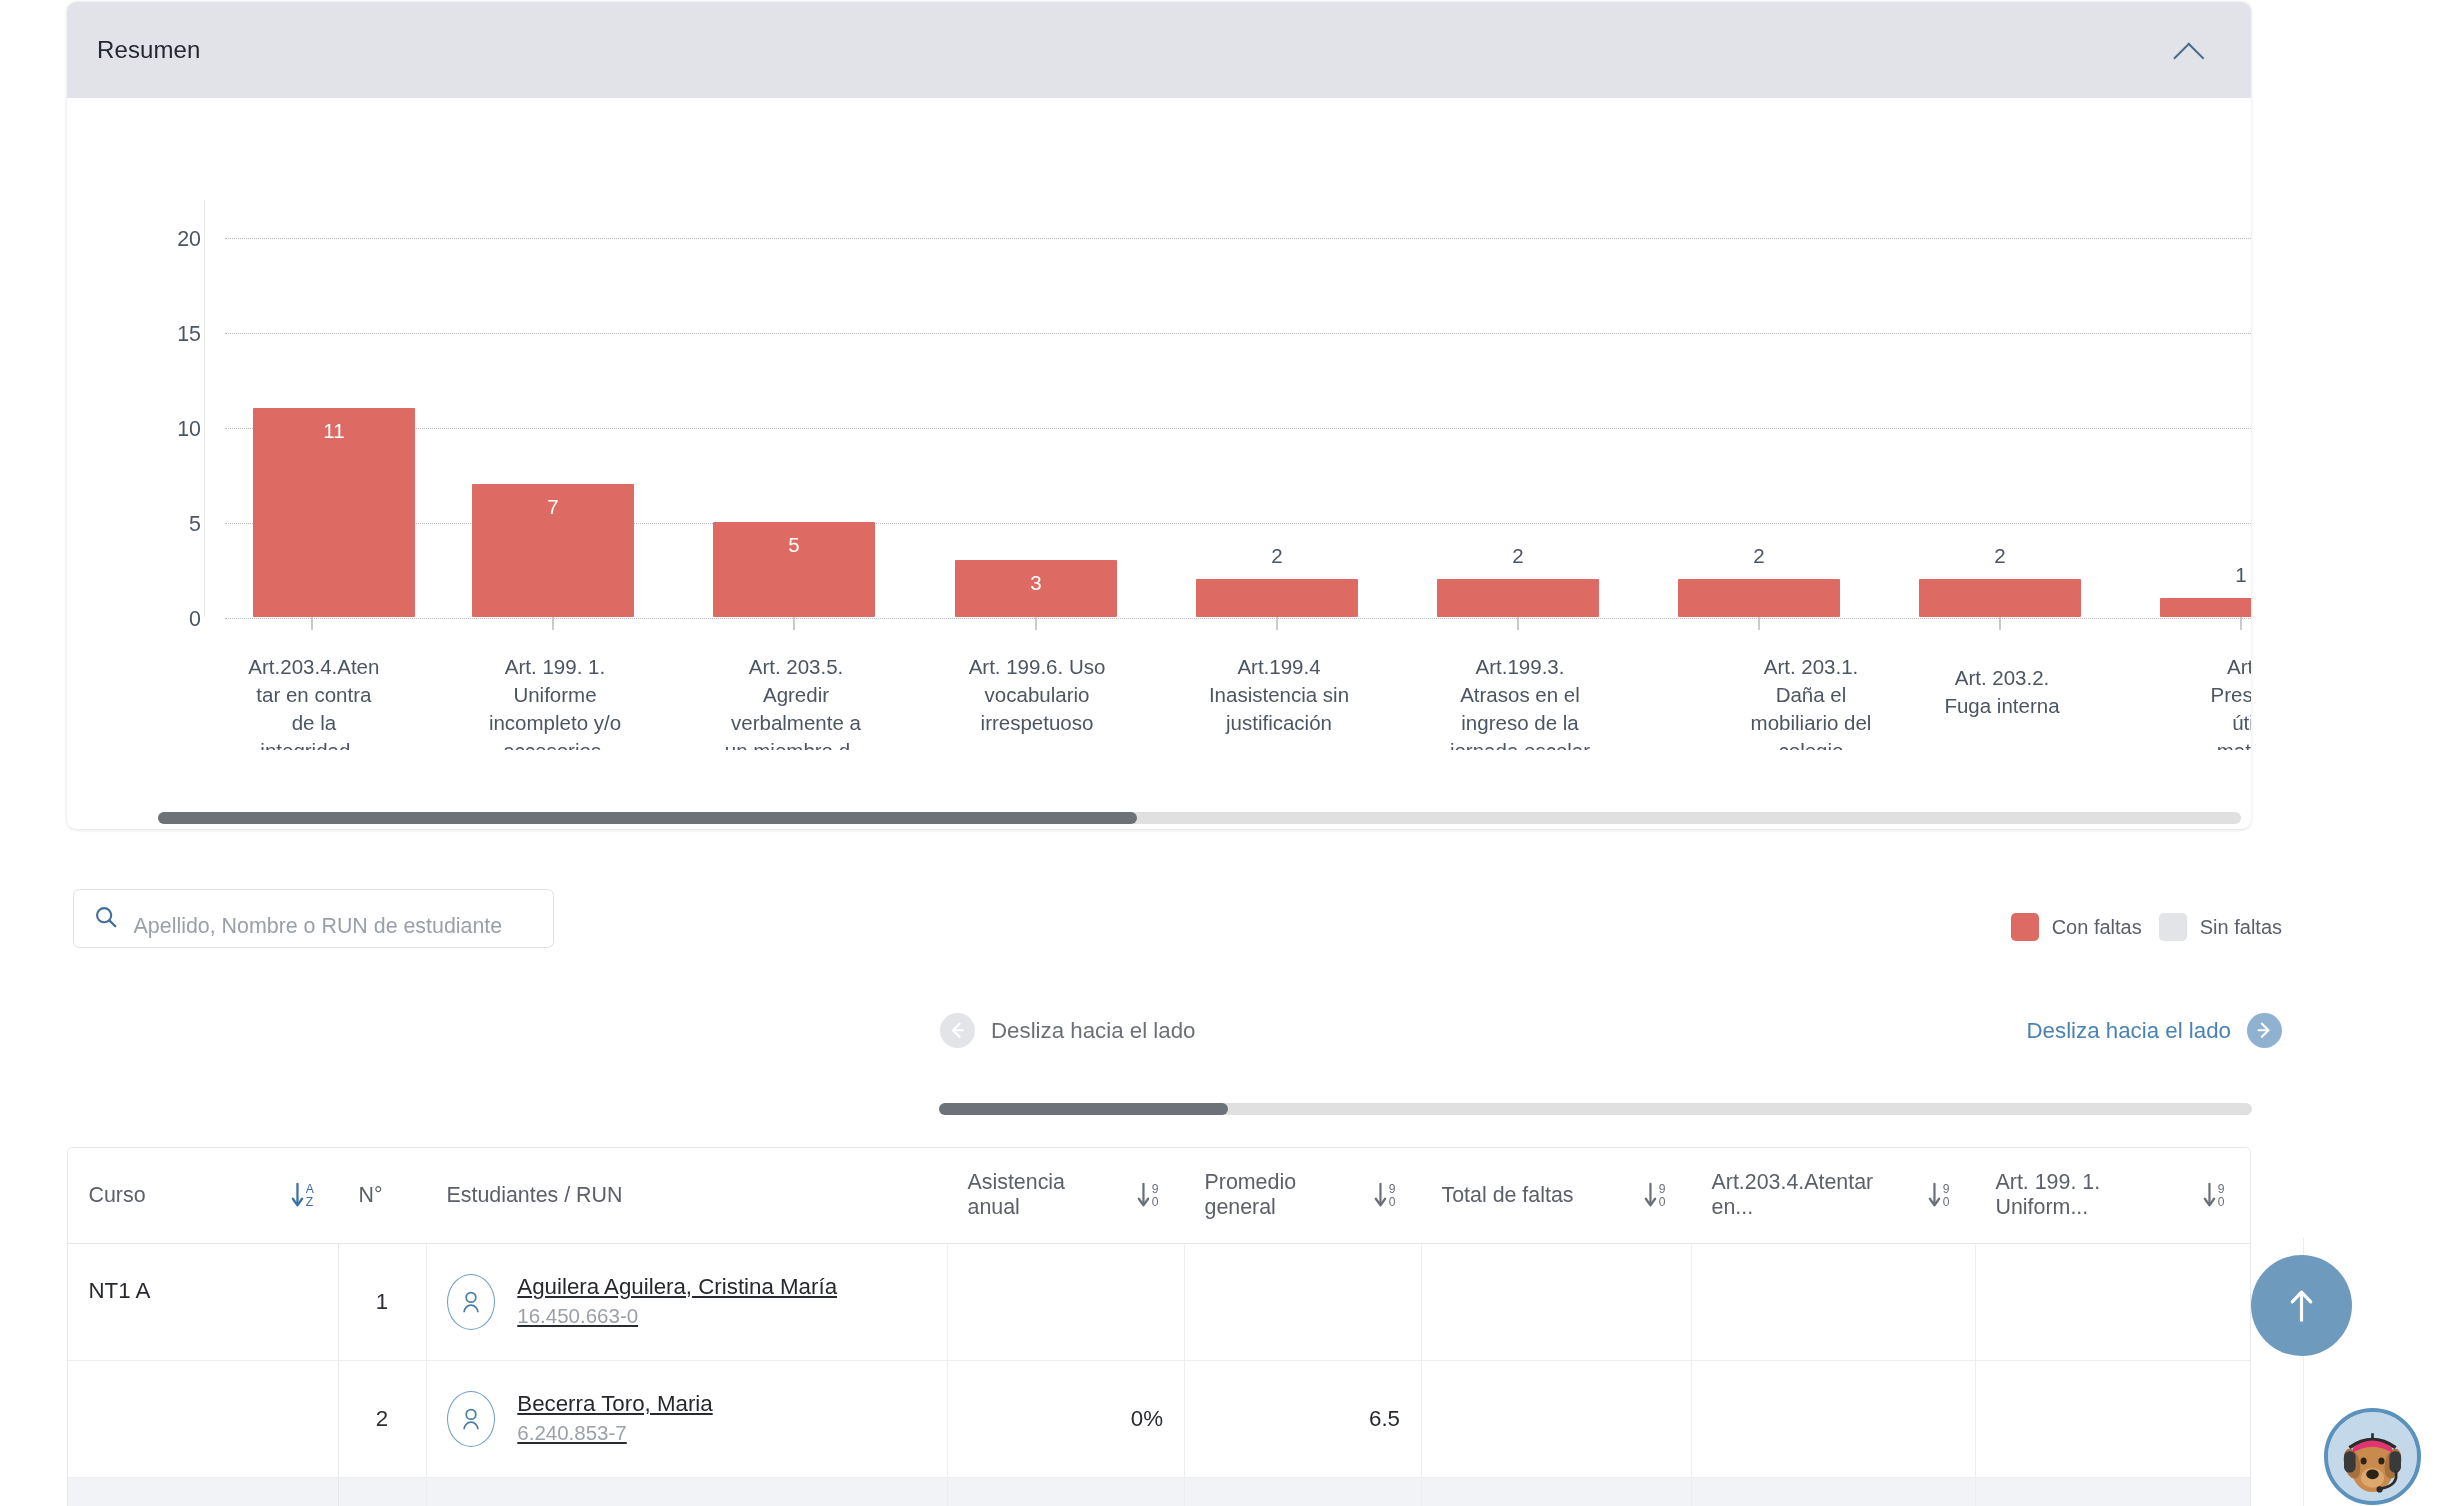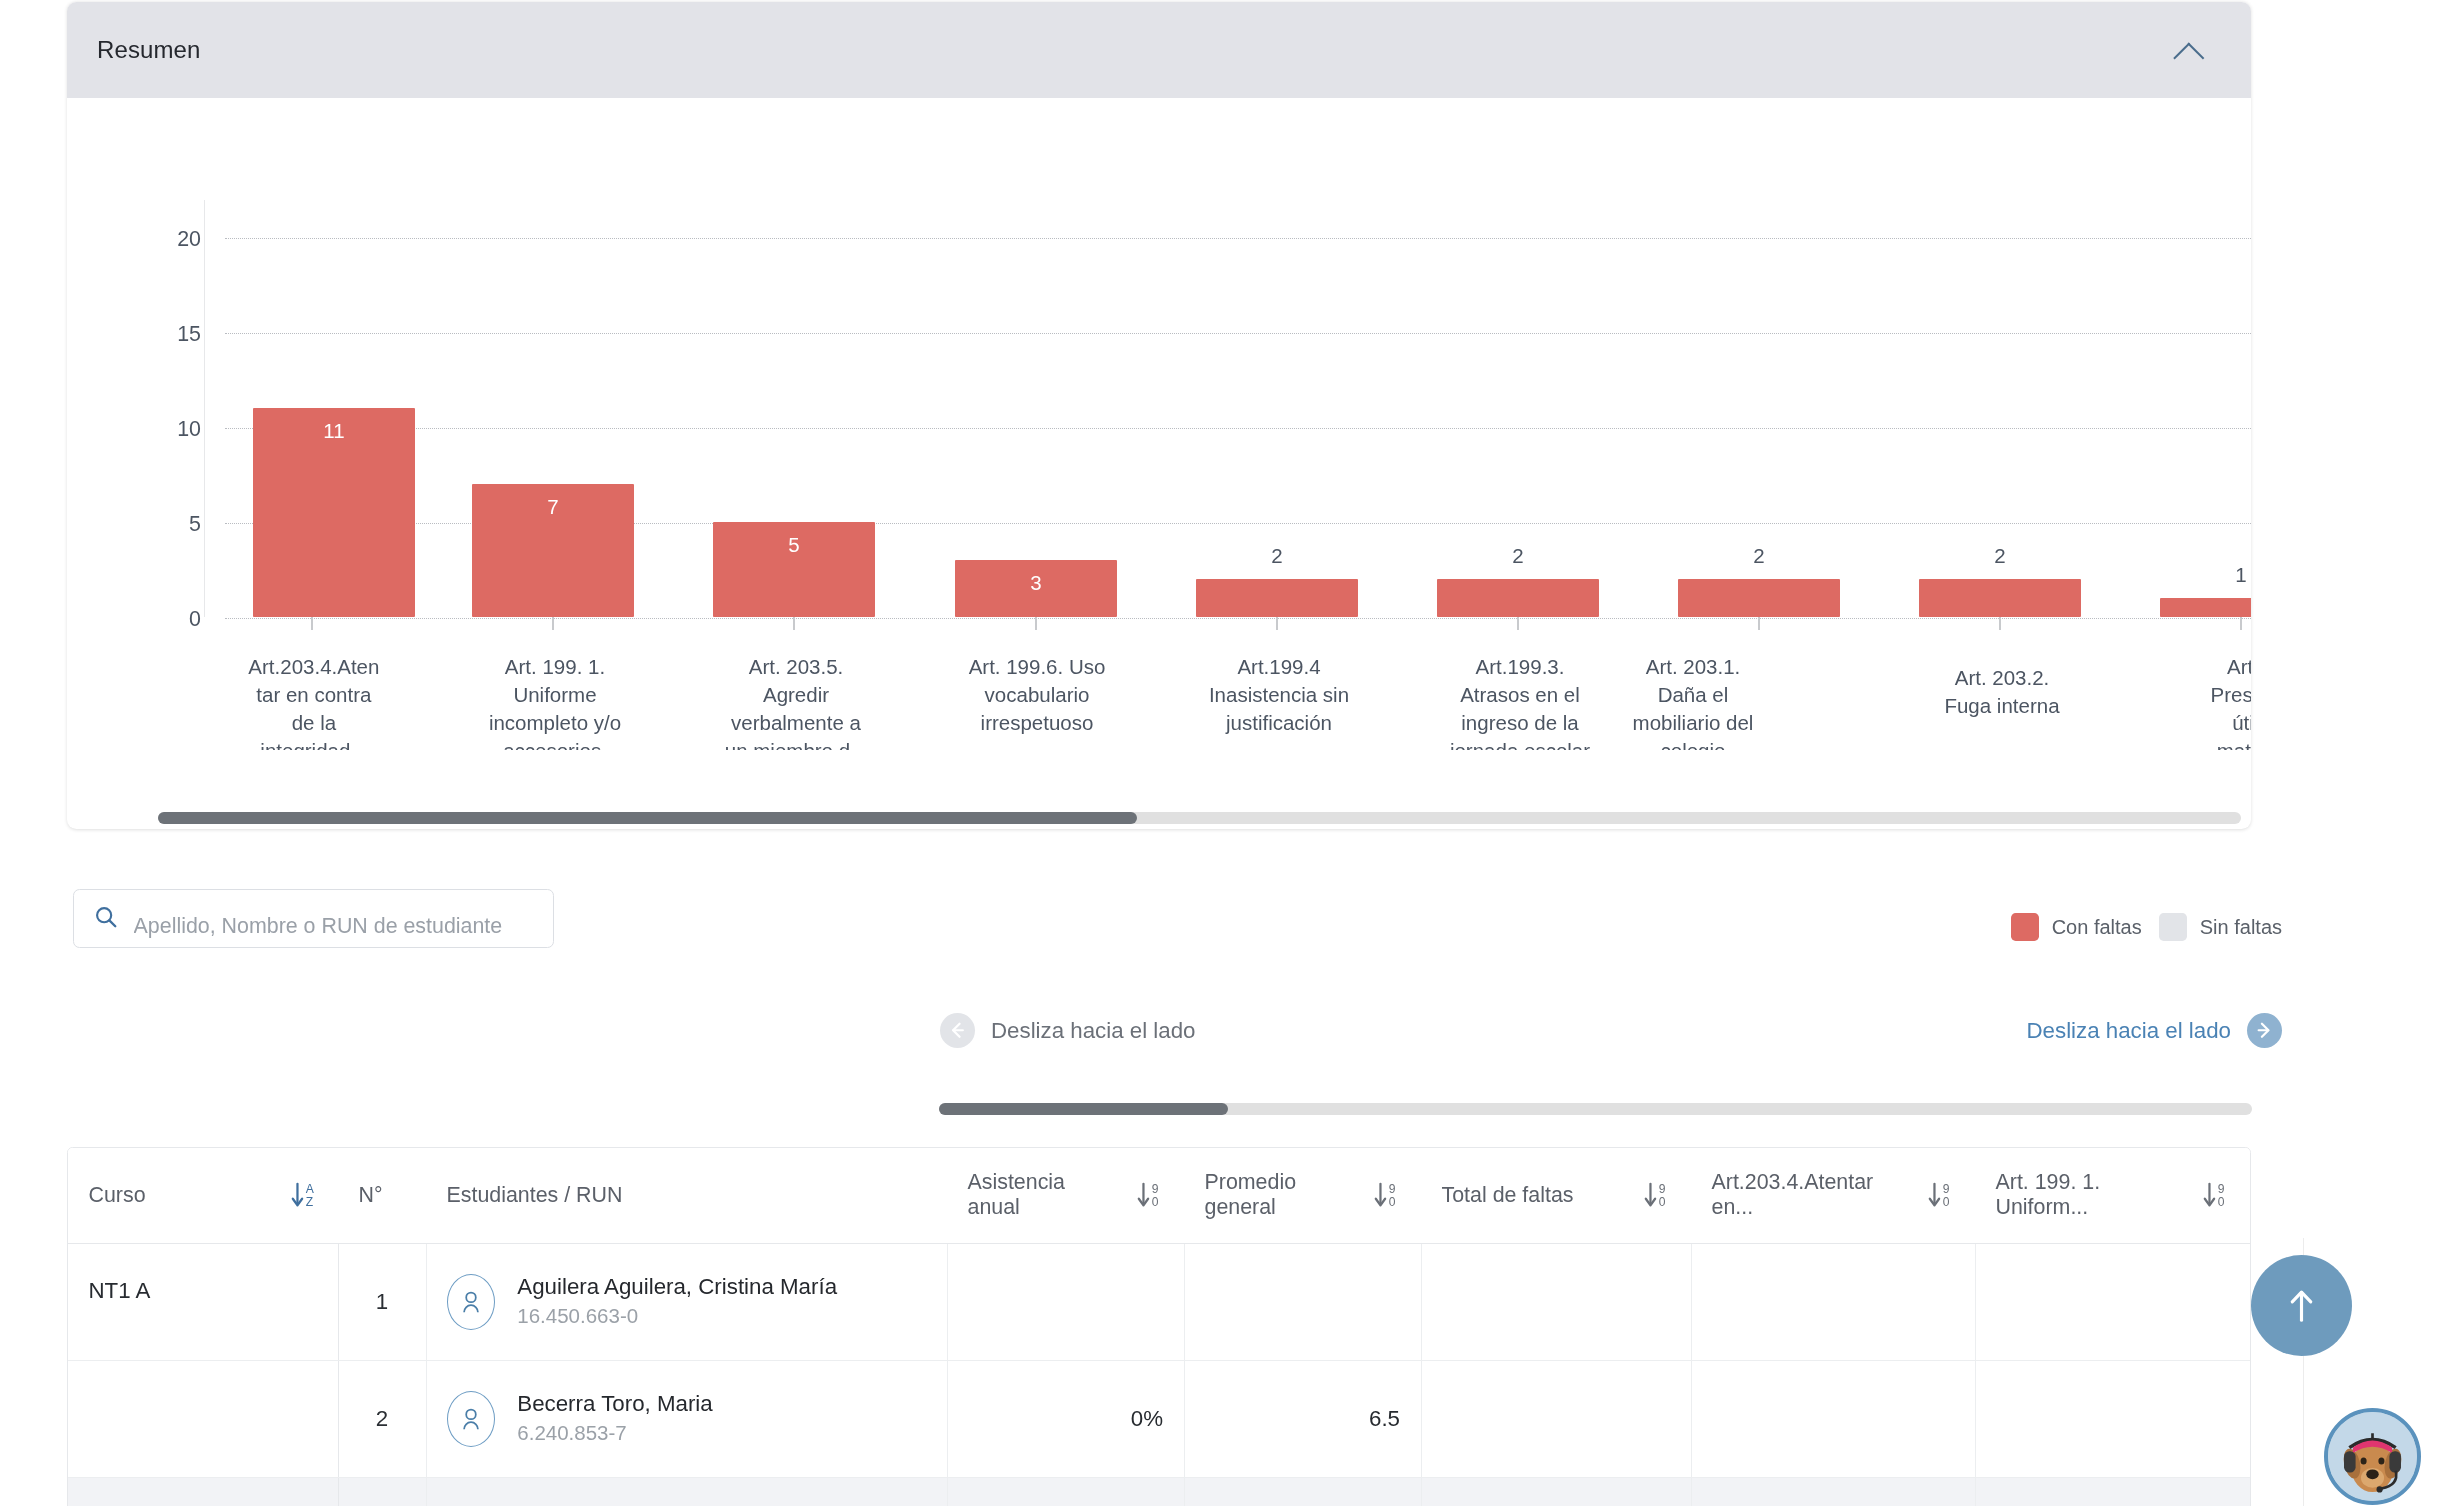--- a/index.html
+++ b/index.html
@@ -246,21 +246,21 @@
     padding: 17px 20.5px;
     border-bottom: 0.9px solid #eceef0;
     border-right: 0.9px solid #eceef0;
     vertical-align: middle;
     height: 117px;
   }
   td.course { border-right: 0.9px solid #e6e8eb; vertical-align: top; padding-top: 34px; margin-top: 31px; }
   td.idx { text-align: center; color: #2b2f34; }
   td.numeric { text-align: right; }
   tr.alt td { background: #f2f3f6; }
-  .student-cell { display: flex; align-items: center; gap: 22.3px; }
+  .student-cell { display: flex; align-items: center; gap: 22.3px; text-decoration: underline; }
   .avatar {
     width: 48px; height: 56px;
     border: 1.9px solid #6e9dc4;
     border-radius: 50%;
     display: flex; align-items: center; justify-content: center;
     flex: 0 0 auto;
   }
   .student-name { font-size: 22.3px; color: #25282d; line-height: 1.35; }
   .student-run { font-size: 20.5px; color: #9ba1a8; line-height: 1.4; }
 
@@ -402,21 +402,21 @@
             <div>Art.199.4</div>
             <div>Inasistencia sin</div>
             <div>justificación</div>
           </div>
           <div class="x-label" style="left: 1207px;">
             <div>Art.199.3.</div>
             <div>Atrasos en el</div>
             <div>ingreso de la</div>
             <div>jornada escolar</div>
           </div>
-          <div class="x-label" style="left: 1380px;">
+          <div class="x-label" style="left: 1498px;">
             <div>Art. 203.1.</div>
             <div>Daña el</div>
             <div>mobiliario del</div>
             <div>colegio</div>
           </div>
           <div class="x-label" style="left: 1689px; margin-top: 11px;">
             <div>Art. 203.2.</div>
             <div>Fuga interna</div>
           </div>
           <div class="x-label" style="left: 1930px;">

